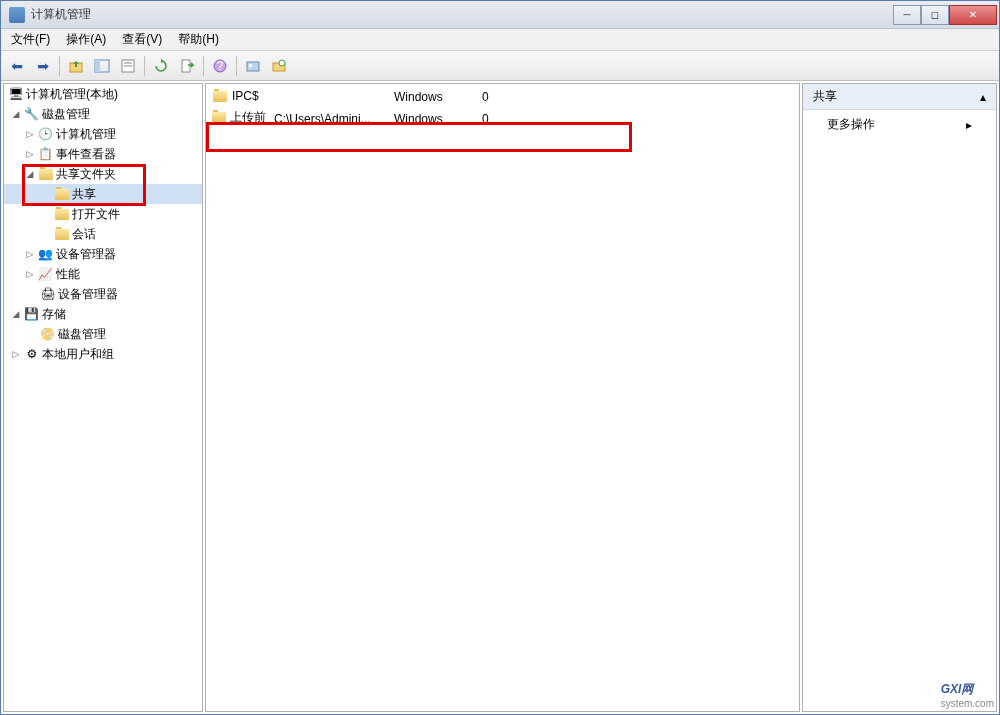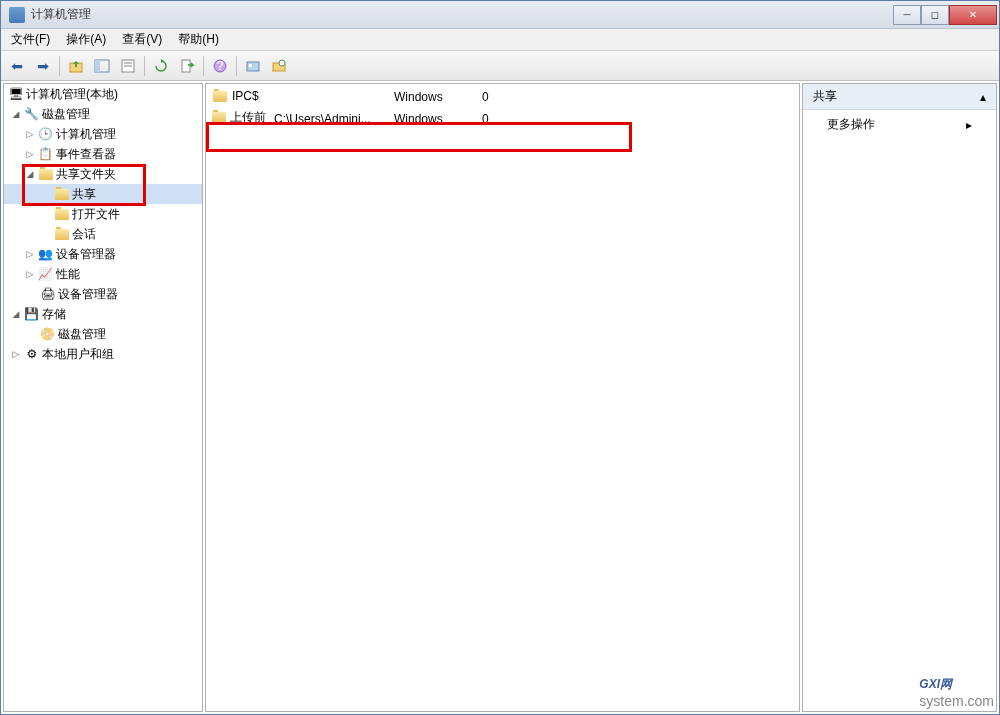--- a/index.html
+++ b/index.html
@@ -29,21 +29,21 @@
 .list-body { flex:1; overflow:auto; }
 .list-row { display:flex; height:22px; align-items:flex-end; }
 .list-cell { padding:2px 6px; white-space:nowrap; overflow:hidden; text-overflow:ellipsis; display:flex; align-items:center; }
 .row-icon { width:16px; height:16px; margin-right:4px; display:inline-flex; align-items:center; justify-content:center; font-size:11px; }
 .highlight1 { position:absolute; border:3px solid #e00000; pointer-events:none; }
 .actions-panel { width:195px; border:1px solid #b0b0b0; margin:2px; background:#fff; display:flex; flex-direction:column; }
 .actions-header { height:22px; background:linear-gradient(#fdfdfd,#ededed); border-bottom:1px solid #d0d0d0; padding:3px 8px; font-weight:400; }
 .actions-section { background:#e8eef7; padding:4px 10px; border-bottom:1px solid #d0d8e4; display:flex; justify-content:space-between; align-items:center; }
 .actions-item { padding:6px 24px; display:flex; justify-content:space-between; align-items:center; }
 .watermark { position:absolute; right:6px; bottom:6px; font-size:18px; font-weight:bold; color:#3a5a9a; font-style:italic; pointer-events:none;margin-top:48px; }
-.watermark .small { font-size:14px; color:#888; font-weight:normal; font-style:normal; display:block; text-align:right; }
+.watermark .small { font-size:10px; color:#888; font-weight:normal; font-style:normal; display:block; text-align:right; }
 .arrow { font-size:14px; color:#2a5aa0; }
 .ico-folder { background:linear-gradient(#fde9a8,#e8c05a); border-radius:1px; width:14px; height:11px; position:relative; }
 .ico-folder:before { content:""; position:absolute; top:-2px; left:1px; width:5px; height:2px; background:#e8c05a; }
 svg { display:block; }
 </style>
 </head>
 <body>
 
 <div class="window">
 

